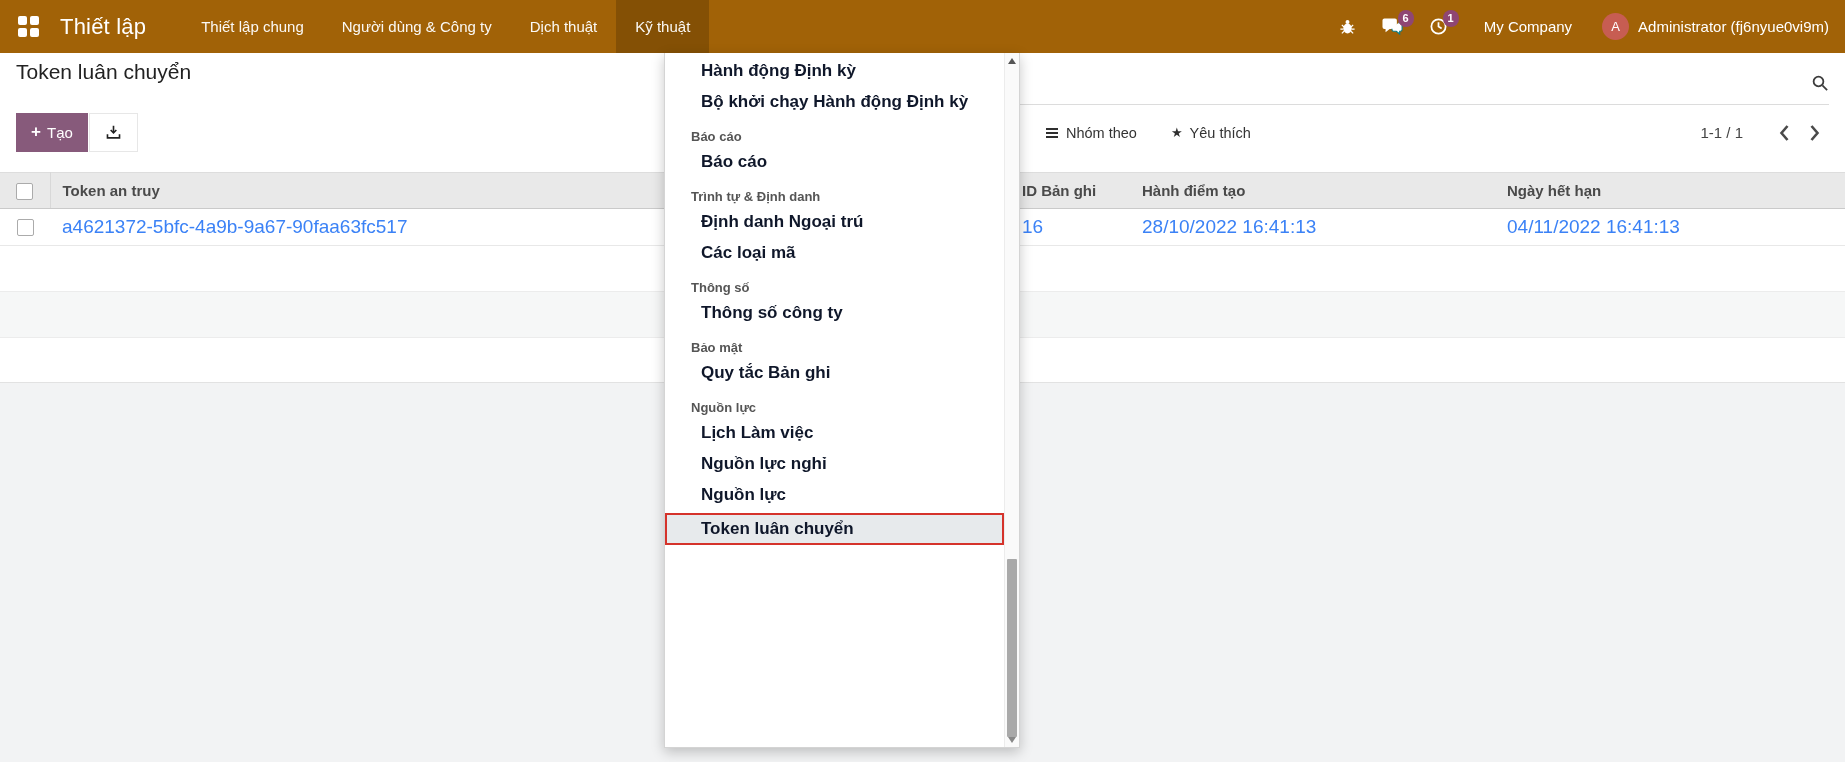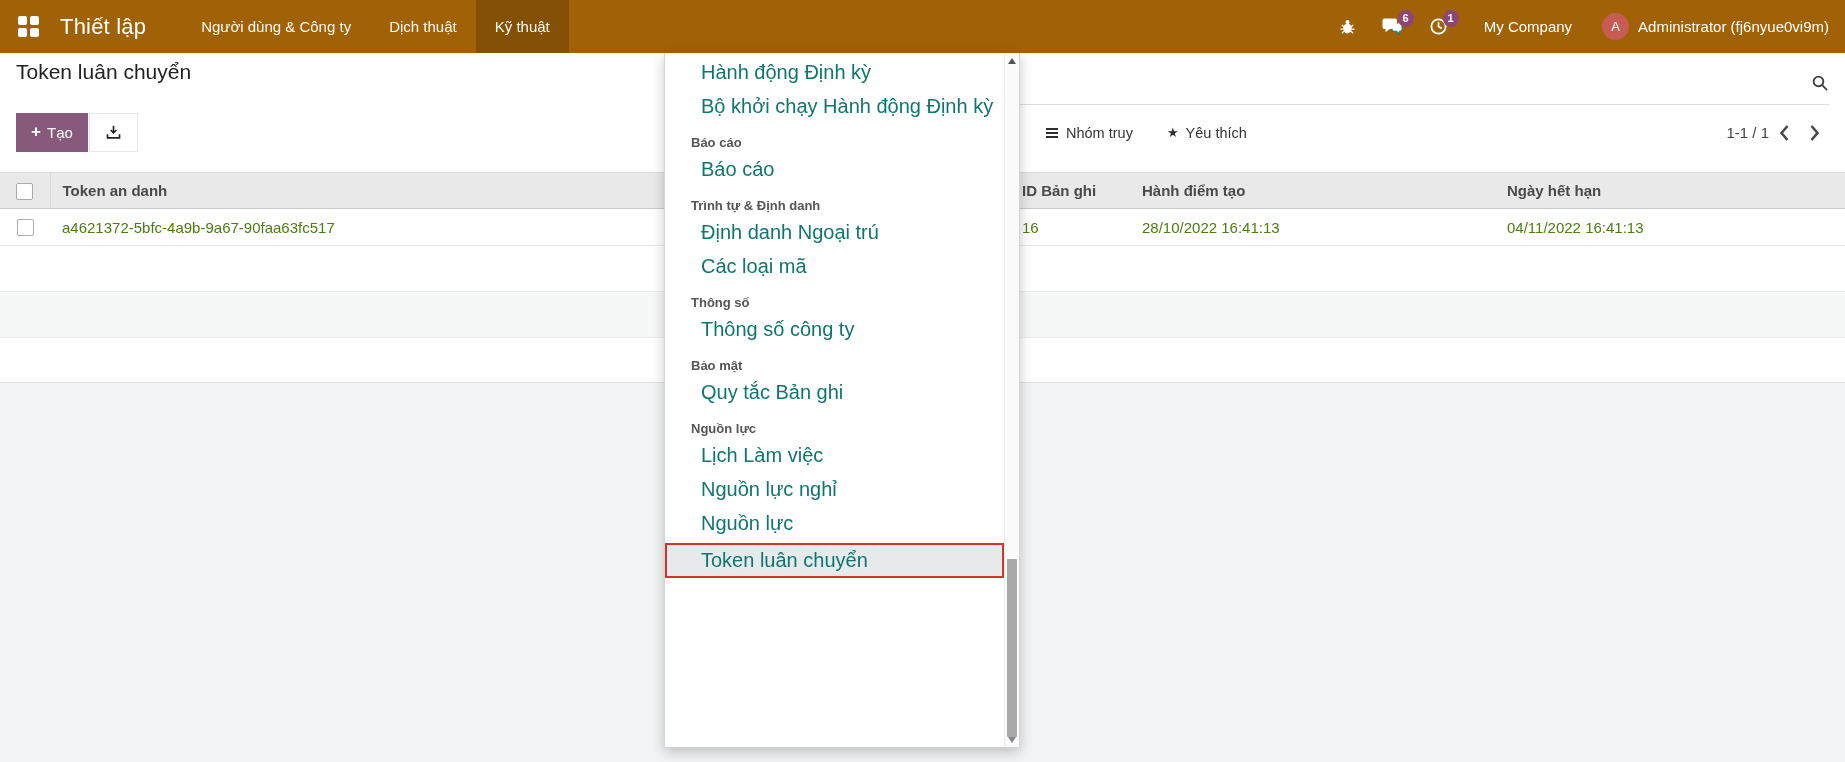--- a/index.html
+++ b/index.html
@@ -44,45 +44,45 @@
   .btn-create .plus{font-size:17px;font-weight:bold;margin-right:6px;margin-top:-2px;}
   .btn-export{
     position:absolute;left:89px;top:1px;width:49px;height:39px;background:#fff;border:1px solid #e7e7e7;
     display:flex;align-items:center;justify-content:center;cursor:pointer;box-sizing:border-box;
   }
   .filters{position:absolute;left:1028px;top:1px;height:39px;display:flex;align-items:center;}
   .filter-btn{display:flex;align-items:center;font-size:14.5px;color:#333;padding:0 17px;height:39px;cursor:pointer;white-space:nowrap;}
   .filter-btn .f-ic{margin-right:7px;display:flex;align-items:center;}
   .star{font-size:13px;color:#2f2f2f;margin-right:7px;}
   .pager{position:absolute;right:16px;top:1px;height:39px;display:flex;align-items:center;}
-  .pager-range{font-size:15px;color:#444;}
+  .pager-range{font-size:15px;color:#444;margin-right:26px;}
   .pager-btn{width:30px;height:30px;display:flex;align-items:center;justify-content:center;cursor:pointer;}
   
   .list-table{position:absolute;top:172px;left:0;width:1845px;border-collapse:collapse;table-layout:fixed;}
   .list-table th{
     background:#e9e9e9;border-top:1px solid #ddd;border-bottom:1px solid #cacaca;
     font-size:15px;font-weight:bold;color:#4a4a4a;text-align:left;height:35px;padding:0 12px;
   }
   .list-table th.cb-col{border-right:1px solid #d8d8d8;}
-  .list-table td{font-size:15px;color:#4d7c0f;height:36px;padding:0 12px;border-bottom:1px solid #e8e8e8;background:#fff;}
+  .list-table td{font-size:19px;color:#3b82f6;height:36px;padding:0 12px;border-bottom:1px solid #e8e8e8;background:#fff;}
   .list-table .num{text-align:left;}
   .cb-col{width:50px;text-align:center !important;padding:0 !important;}
   .cb{display:inline-block;width:15px;height:15px;border:1px solid #ababab;border-radius:2px;background:#fff;vertical-align:middle;cursor:pointer;}
   tr.filler td{border-bottom:1px solid #ececec;height:45px;}
   tr.filler.shade td{background:#f6f7f7;}
   .below-table{position:absolute;top:382px;left:0;width:1845px;height:380px;background:#f2f3f4;border-top:1px solid #e2e2e2;}
   
   .dropdown{
     position:absolute;left:664px;top:53px;width:356px;height:695px;background:#fff;
     border:1px solid #d4d4d4;border-top:none;box-shadow:0 4px 12px rgba(0,0,0,.22);
     z-index:50;box-sizing:border-box;
   }
   .menu-scroll{position:absolute;left:0;top:0;right:15px;bottom:0;overflow:hidden;padding-top:3px;}
   .menu-section{font-size:13px;font-weight:bold;color:#555;padding:11px 0 3px 26px;white-space:nowrap;}
-  .menu-item{font-size:20px;color:#0f766e;padding:5px 0 6px 36px;white-space:nowrap;cursor:pointer;}
+  .menu-item{font-size:17px;color:#0f172a;padding:5px 0 6px 36px;white-space:nowrap;cursor:pointer;font-weight:bold;}
   .menu-item.highlighted{
     background:#e7eaec;border:2px solid #d5332b;padding:4px 0 4px 34px;margin-top:2px;
   }
   .scrollbar{position:absolute;top:0;right:0;width:15px;height:100%;background:#fafafa;border-left:1px solid #ececec;box-sizing:border-box;}
   .scroll-up{position:absolute;top:5px;left:3px;width:0;height:0;border-left:4.5px solid transparent;border-right:4.5px solid transparent;border-bottom:6px solid #555;cursor:pointer;}
   .scroll-down{position:absolute;bottom:4px;left:3px;width:0;height:0;border-left:4.5px solid transparent;border-right:4.5px solid transparent;border-top:6px solid #888;cursor:pointer;}
   .scroll-thumb{position:absolute;top:506px;left:2px;width:10px;height:178px;background:#a9a9a9;border-radius:1px;cursor:pointer;}
 </style>
 </head>
 <body>
@@ -91,20 +91,21 @@
   <div class="apps-btn">
     <div class="apps-grid">
         <span></span>
         <span></span>
         <span></span>
         <span></span>
       </div>
   </div>
   <div class="brand">Thiết lập</div>
   <div class="nav">
+      <div class="nav-item">Thiết lập chung</div>
       <div class="nav-item">Người dùng &amp; Công ty</div>
       <div class="nav-item">Dịch thuật</div>
       <div class="nav-item active">Kỹ thuật</div>
     </div>
   <div class="topbar-right">
     <div class="tb-icon">
       <svg width="17" height="18" viewBox="0 0 24 24">
         <g fill="#fff">
             <ellipse cx="12" cy="14" rx="6" ry="7"></ellipse>
             <circle cx="12" cy="5" r="2.8"></circle>
@@ -159,21 +160,21 @@
     </svg>
   </div>
 
   <div class="filters">
     <div class="filter-btn">
       <span class="f-ic">
         <svg width="14" height="12" viewBox="0 0 14 12" stroke="#2f2f2f" stroke-width="2">
             <path d="M1 2h12M1 6h12M1 10h12"></path>
           </svg>
       </span>
-      <span>Nhóm truy</span>
+      <span>Nhóm theo</span>
     </div>
     <div class="filter-btn">
       <span class="star">★</span>
       <span>Yêu thích</span>
     </div>
   </div>
 
   <div class="pager">
     <span class="pager-range">1-1 / 1</span>
     <span class="pager-btn">
@@ -195,21 +196,21 @@
       <col style="width:960px">
       <col style="width:120px">
       <col style="width:365px">
       <col style="width:350px">
   </colgroup>
   <thead>
     <tr>
       <th class="cb-col">
         <span class="cb"></span>
       </th>
-      <th>Token an danh</th>
+      <th>Token an truy</th>
       <th class="num">ID Bản ghi</th>
       <th>Hành điểm tạo</th>
       <th>Ngày hết hạn</th>
     </tr>
   </thead>
   <tbody>
 
   <tr>
         <td class="cb-col"><span class="cb"></span></td>
         <td>a4621372-5bfc-4a9b-9a67-90faa63fc517</td>

